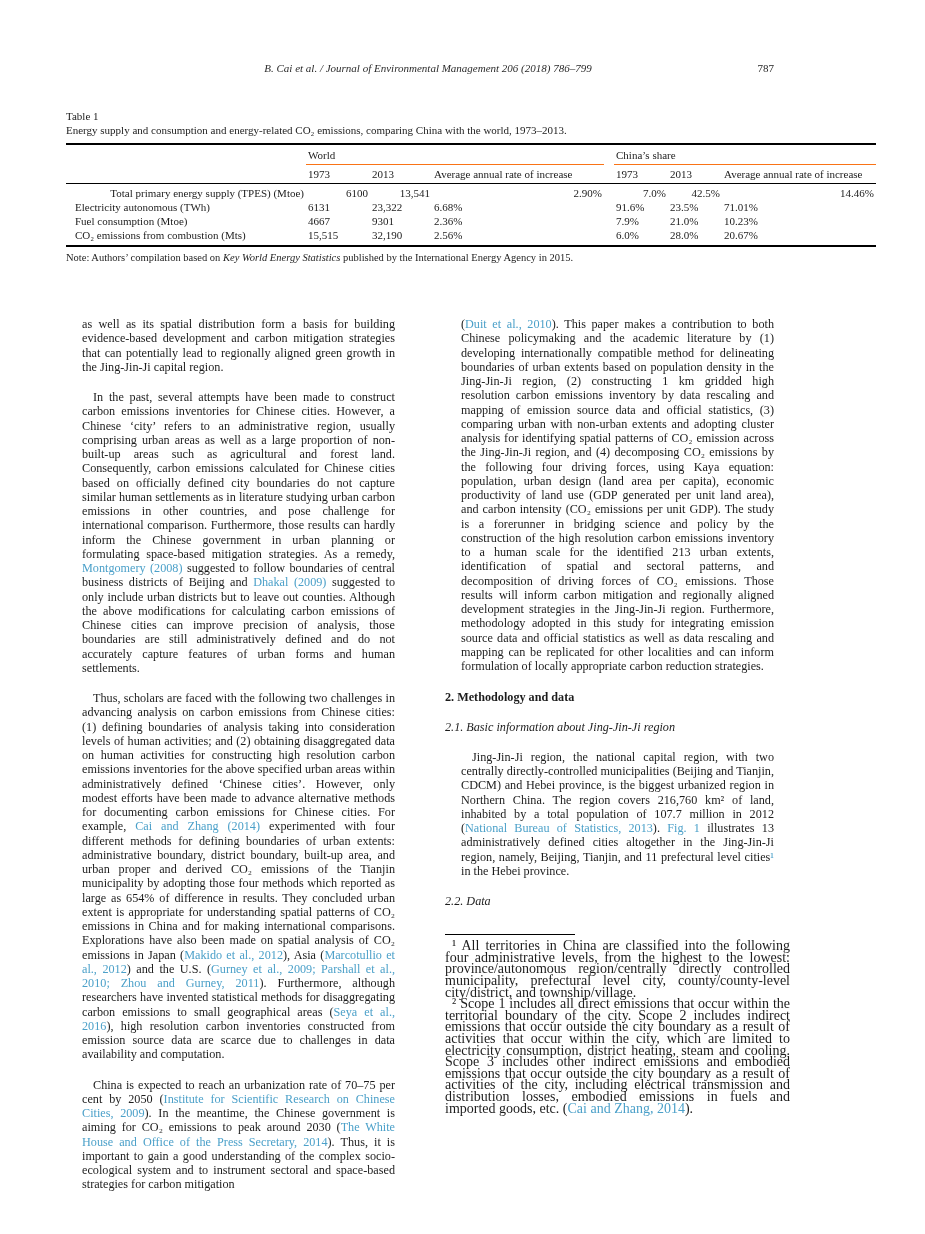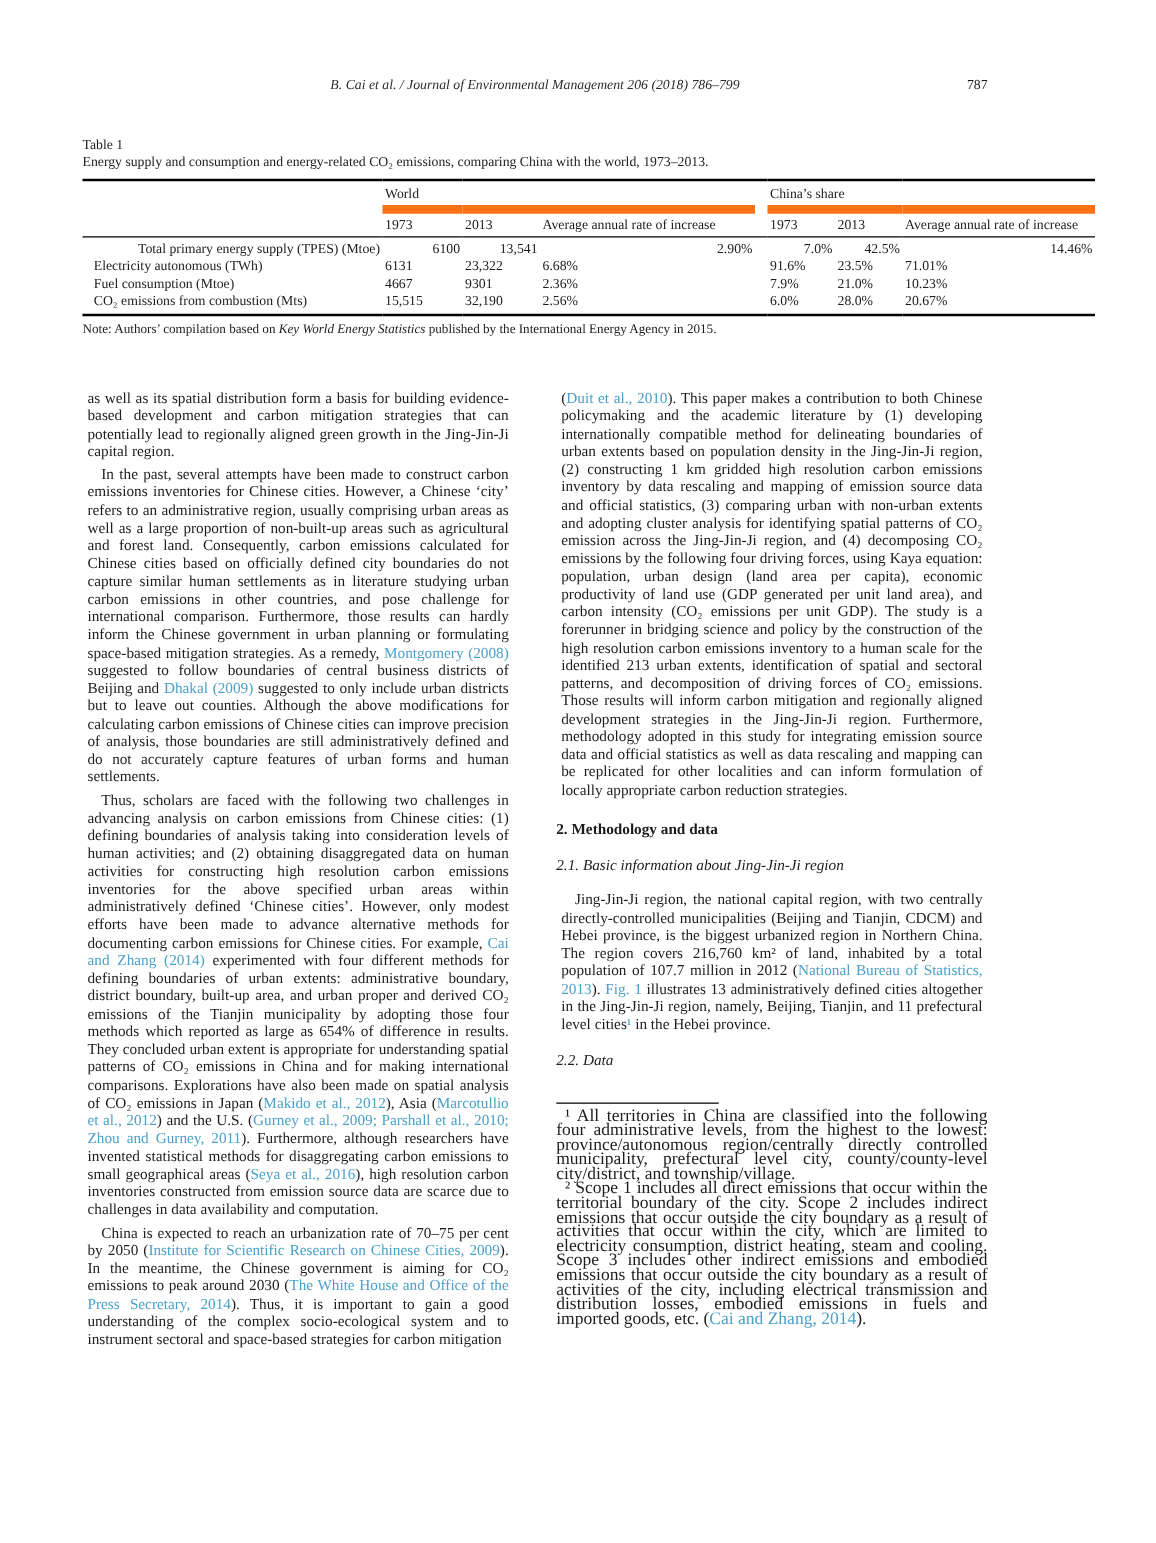--- a/index.html
+++ b/index.html
@@ -8,47 +8,47 @@
     width: 925px; height: 1234px;
     background: #ffffff; color: #1c1c1c;
     font-family: "Liberation Serif", "DejaVu Serif", serif;
     overflow: hidden;
   }
   .page { box-sizing: border-box; width: 839px; padding: 62px 49px 0 66px; }
 
   
   .running-head { position: relative; height: 15px; font-size: 11px; }
   .rh-center { text-align: center; font-style: italic; color: #2b2b2b; }
-  .rh-page { position: absolute; right: 0; top: 0; font-style: normal; }
+  .rh-page { position: absolute; right: 16px; top: 0; font-style: normal; }
 
   
   .table-block { margin-top: 33px; }
   .tbl-label { font-size: 11px; }
   .tbl-caption { font-size: 11px; margin-top: 2px; margin-bottom: 7px; }
   table.data-table {
     border-collapse: collapse; table-layout: fixed; width: 810px;
     border-top: 2px solid #000; border-bottom: 2px solid #000;
     font-size: 11px;
   }
   .data-table th, .data-table td {
     font-weight: normal; text-align: left; padding: 1px 2px;
     vertical-align: bottom; overflow: hidden; white-space: nowrap;
   }
   tr.group-row th { padding-top: 4px; padding-bottom: 3px; }
-  tr.group-row th.grp { border-bottom: 7px solid #f97316; font-family: Liberation Serif, serif; }
+  tr.group-row th.grp { border-bottom: 1px solid #f97316; font-family: Liberation Serif, serif; }
   tr.sub-row th { border-bottom: 1px solid #000; padding-top: 3px; padding-bottom: 3px; }
   tbody td.lbl { padding-left: 9px; }
   tbody tr:first-child td { padding-top: 3px; text-align: right; }
   tbody tr:last-child td { padding-bottom: 4px; }
   .tbl-note { font-size: 10.5px; margin-top: 5px; }
 
   
   .body-columns { display: flex; gap: 34px; margin-top: 38px; }
   .col { width: 388px; font-size: 12.2px; line-height: 14.25px; text-align: justify; }
-  .col p { margin: 4px; text-indent: 11px; }
+  .col p { margin: 16px; text-indent: 11px; }
   .col p.noindent { text-indent: 0; }
   h2.sec { font-size: 12.2px; font-weight: bold; margin: 17px 0 14px; text-align: left; }
   h3.subsec { font-size: 12.2px; font-style: italic; font-weight: normal; margin: 15px 0 13px; text-align: left; }
   .link { color: var(--link); text-decoration: none; cursor: pointer; }
   em { font-style: italic; }
 
   
   .footnotes { margin-top: 26px; font-size: 14px; line-height: 11.6px; }
   .fn-rule { width: 130px; border-top: 1px solid #000; margin-bottom: 5px; }
   .footnotes p.fn { margin: 0; text-indent: 7px; text-align: justify; }

